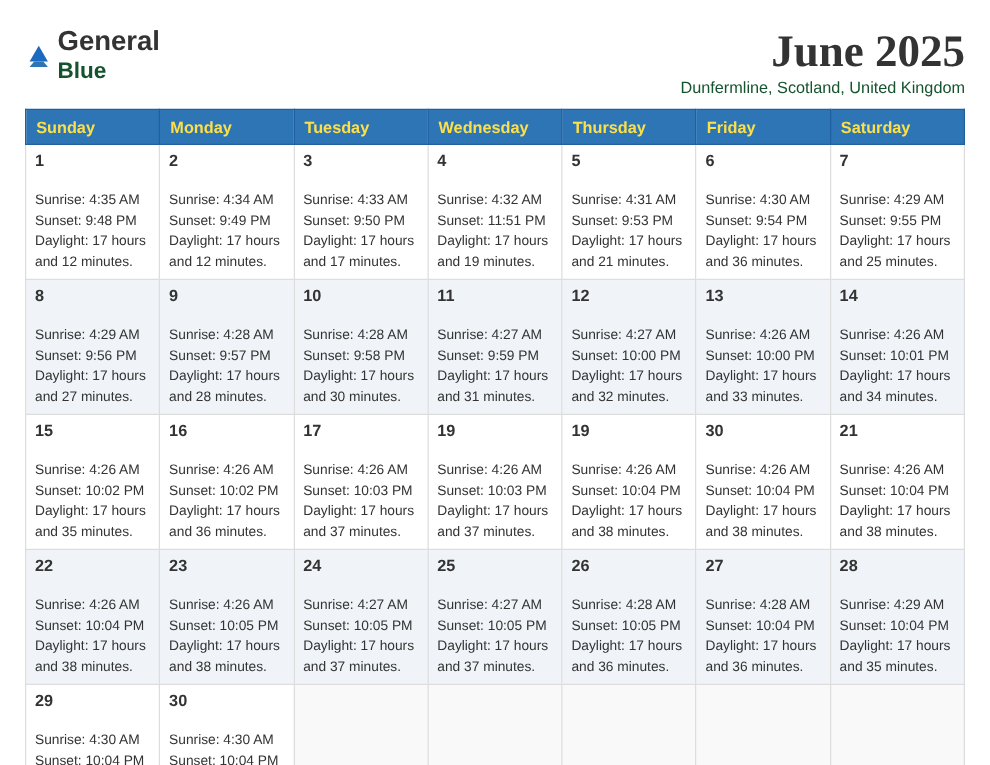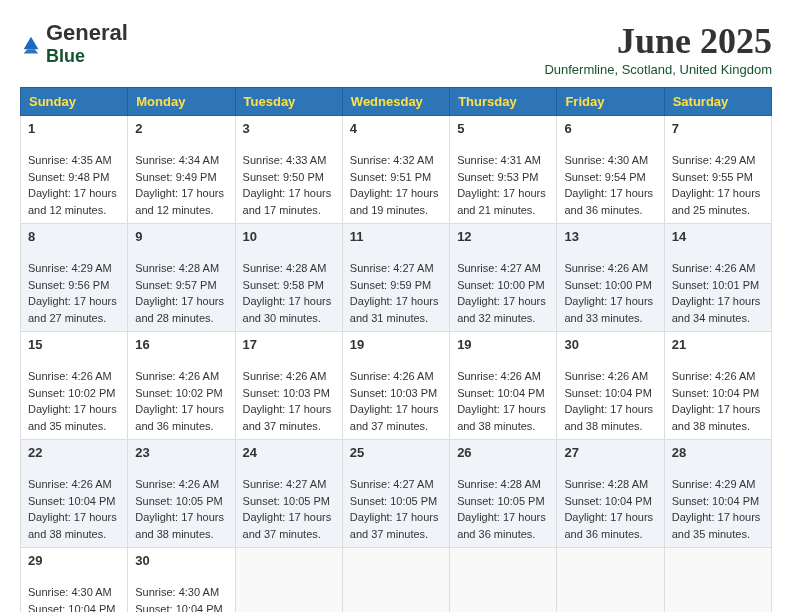--- a/index.html
+++ b/index.html
@@ -143,21 +143,21 @@
           <div class="day-info">
             <span>Sunrise: 4:33 AM</span><br>
             <span>Sunset: 9:50 PM</span><br>
             <span>Daylight: 17 hours and 17 minutes.</span>
           </div>
         </td>
         <td>
           <span class="day-number">4</span>
           <div class="day-info">
             <span>Sunrise: 4:32 AM</span><br>
-            <span>Sunset: 9:51 PM</span><br>
+            <span>Sunset: 11:51 PM</span><br>
             <span>Daylight: 17 hours and 19 minutes.</span>
           </div>
         </td>
         <td>
           <span class="day-number">5</span>
           <div class="day-info">
             <span>Sunrise: 4:31 AM</span><br>
             <span>Sunset: 9:53 PM</span><br>
             <span>Daylight: 17 hours and 21 minutes.</span>
           </div>

